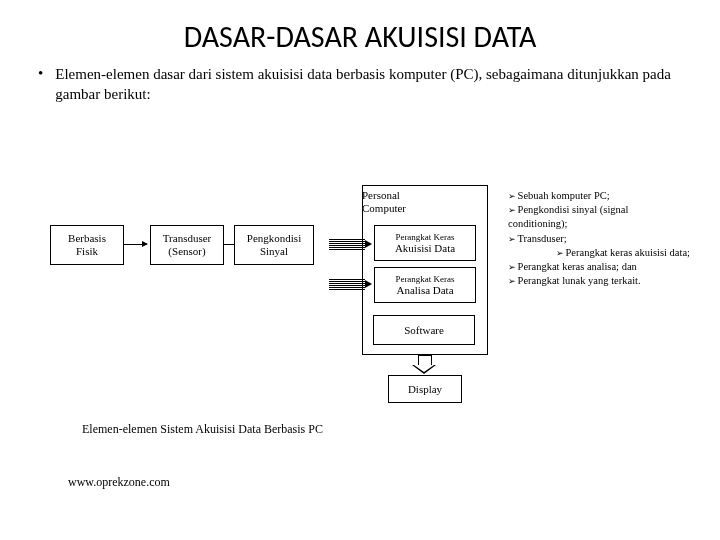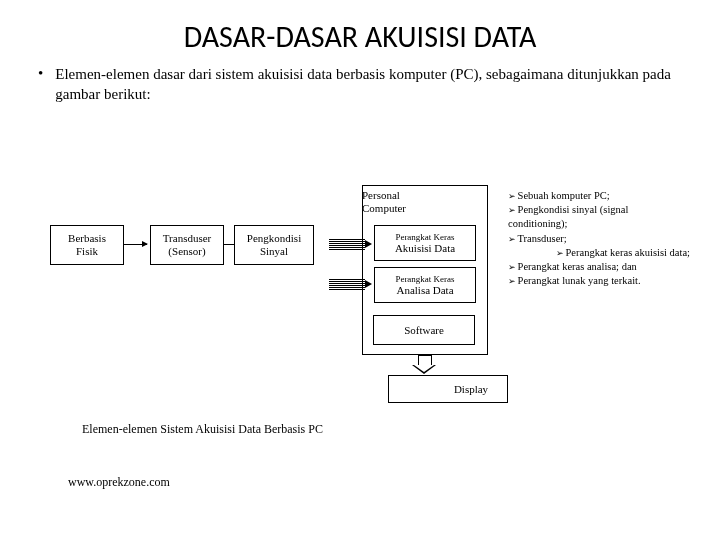--- a/index.html
+++ b/index.html
@@ -233,21 +233,21 @@
   <div class="dbox" style="left:343px; top:140px; width:100px; height:28px;">
     <span>Software</span>
   </div>
 
   <div class="block-arrow-down" style="left:382px; top:180px;">
     <div class="shaft"></div>
       <div class="head"></div>
       <div class="head-inner"></div>
   </div>
 
-  <div class="dbox" style="left:358px; top:200px; width:72px; height:26px;padding-left:46px;">
+  <div class="dbox" style="left:358px; top:200px; width:72px; height:26px;">
     <span>Display</span>
   </div>
 
   <div class="side-list">
     <div>Sebuah komputer PC;</div>
     <div>Pengkondisi sinyal (signal conditioning);</div>
     <div>Transduser;</div>
     <div style="margin-left:-6px; text-indent:-0px;text-align:right;">Perangkat keras akuisisi data;</div>
     <div>Perangkat keras analisa; dan</div>
     <div>Perangkat lunak yang terkait.</div>

